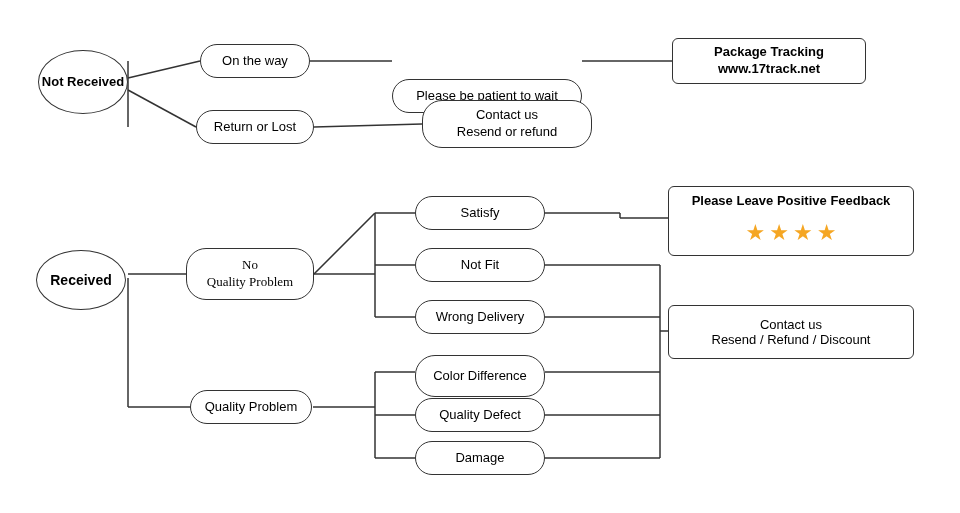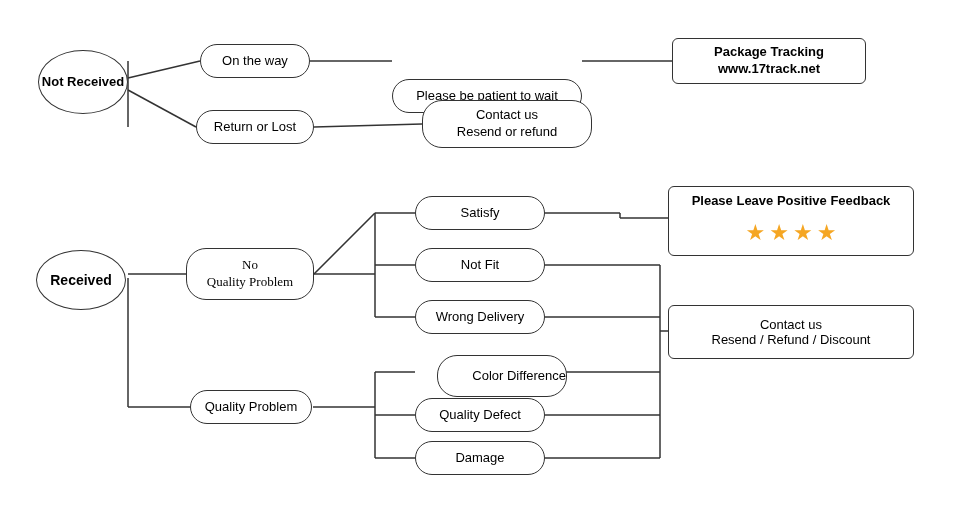--- a/index.html
+++ b/index.html
@@ -173,21 +173,21 @@
   </div>
 
   <div class="node node-rect" style="left:415px; top:248px; width:130px; height:34px;">
     <span>Not Fit</span>
   </div>
 
   <div class="node node-rect" style="left:415px; top:300px; width:130px; height:34px;">
     <span>Wrong Delivery</span>
   </div>
 
-  <div class="node node-rect" style="left:437px; top:355px; width:130px; height:42px;justify-content:flex-end;">
+  <div class="node node-rect" style="left:415px; top:355px; width:130px; height:42px;">
     <span>Color Difference</span>
   </div>
 
   <div class="node node-rect" style="left:415px; top:398px; width:130px; height:34px;">
     <span>Quality Defect</span>
   </div>
 
   <div class="node node-rect" style="left:415px; top:441px; width:130px; height:34px;">
     <span>Damage</span>
   </div>

